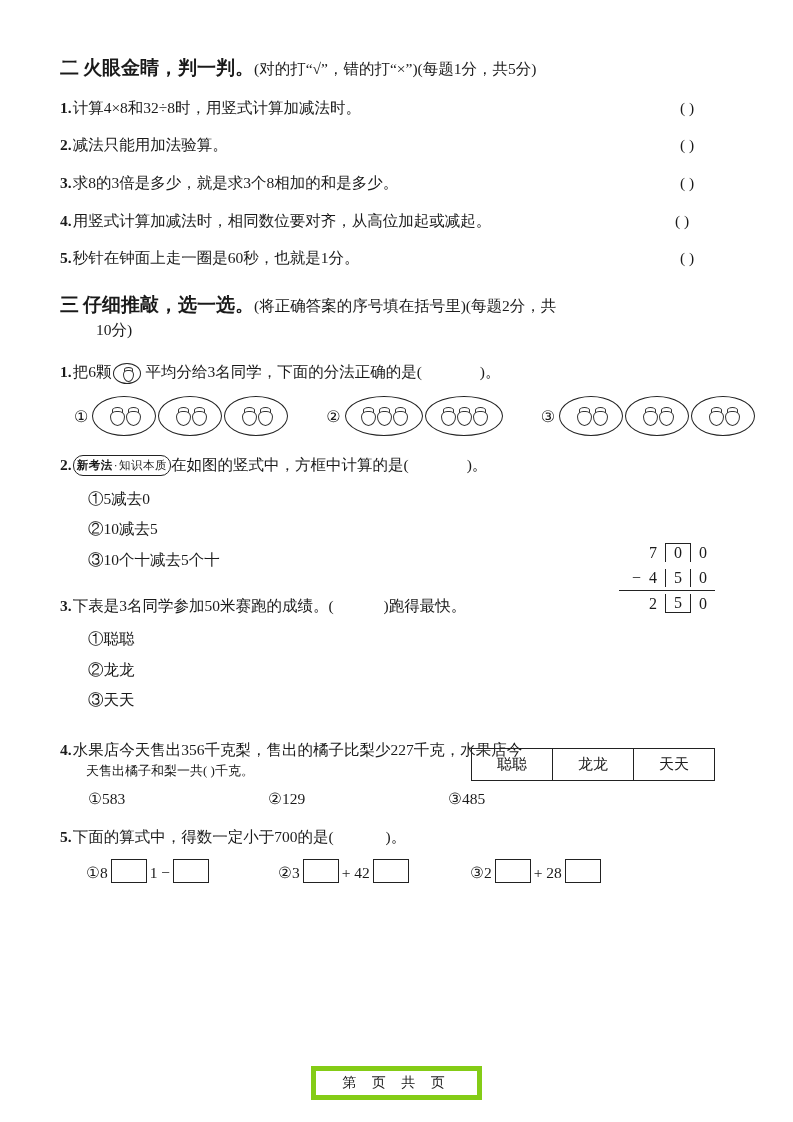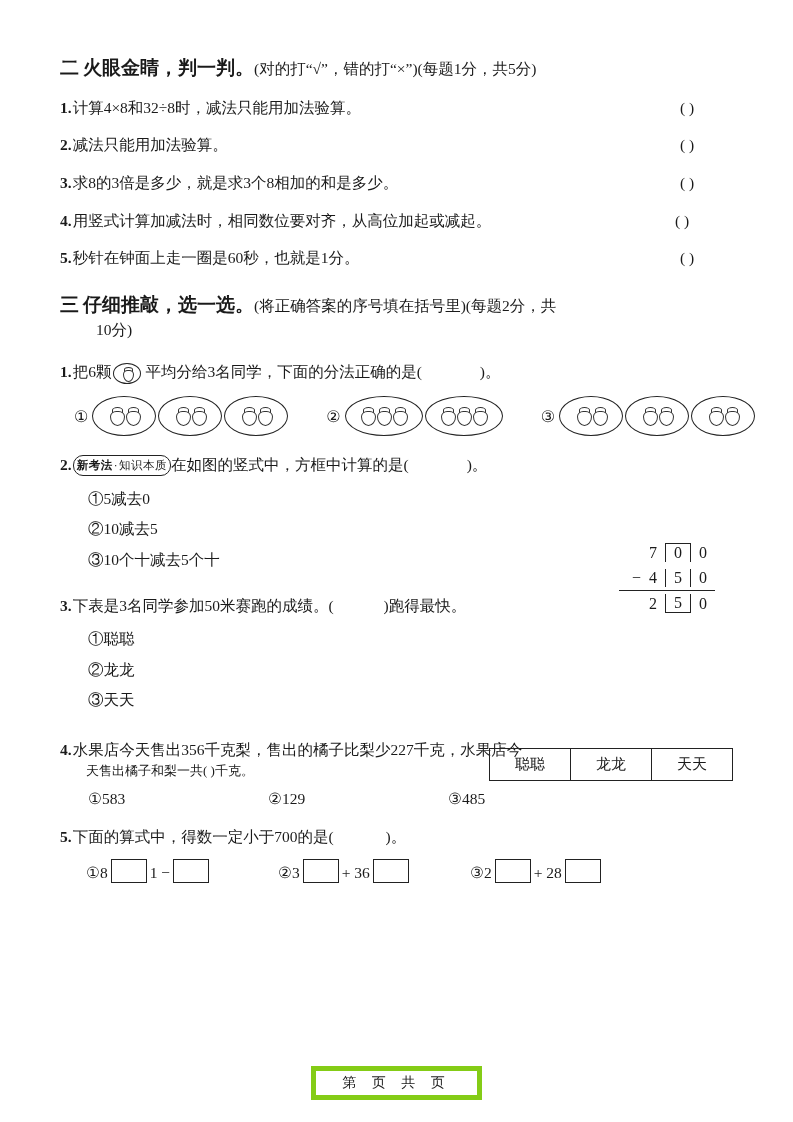--- a/index.html
+++ b/index.html
@@ -194,21 +194,21 @@
   .vc-box-bot{border-bottom:1px solid #222;}
   .vc-line{
     border-top:1px solid #222;
     width:96px;
     margin-left:auto;
   }
 
   
   .score-table{
     position:absolute;
-    right:60px;
+    right:78px;
     top:748px;
     border-collapse:collapse;
     font-size:15px;
   }
   .score-table td{
     border:1px solid #222;
     width:78px;
     height:29px;
     text-align:center;
   }
@@ -252,21 +252,21 @@
 <div class="page">
 
   <div class="sec-head">
     <span class="sec-num">二</span>
     <span class="sec-title">火眼金睛，判一判。</span>
     <span class="sec-desc">(对的打“√”，错的打“×”)(每题1分，共5分)</span>
   </div>
 
   <div class="tf-row">
     <span class="q-num">1.</span>
-    <span class="tf-text">计算4×8和32÷8时，减法只能用加法验算。</span>
+    <span class="tf-text">计算4×8和32÷8时，用竖式计算加减法时。</span>
     <span class="tf-paren">(        )</span>
   </div>
   <div class="tf-row">
     <span class="q-num">2.</span>
     <span class="tf-text">减法只能用加法验算。</span>
     <span class="tf-paren">(        )</span>
   </div>
   <div class="tf-row">
     <span class="q-num">3.</span>
     <span class="tf-text">求8的3倍是多少，就是求3个8相加的和是多少。</span>
@@ -472,21 +472,21 @@
 
   <div class="q" style="margin-top:18px;">
     <span class="q-num">5.</span>
     <span class="q-text"><span>下面的算式中，得数一定小于700的是(</span><span style="display:inline-block;width:52px;"></span><span>)。</span></span>
   </div>
   <div class="q5line">
     <div>
       <span>①</span><span>8</span><span class="blank-box"></span><span>1 −</span><span class="blank-box"></span>
     </div>
     <div>
-      <span>②</span><span>3</span><span class="blank-box"></span><span>+ 36</span><span class="blank-box"></span>
+      <span>②</span><span>3</span><span class="blank-box"></span><span>+ 42</span><span class="blank-box"></span>
     </div>
     <div>
       <span>③</span><span>2</span><span class="blank-box"></span><span>+ 28</span><span class="blank-box"></span>
     </div>
   </div>
 
   <div class="footer">
     <span>第 页 共 页</span>
   </div>
 </div>

